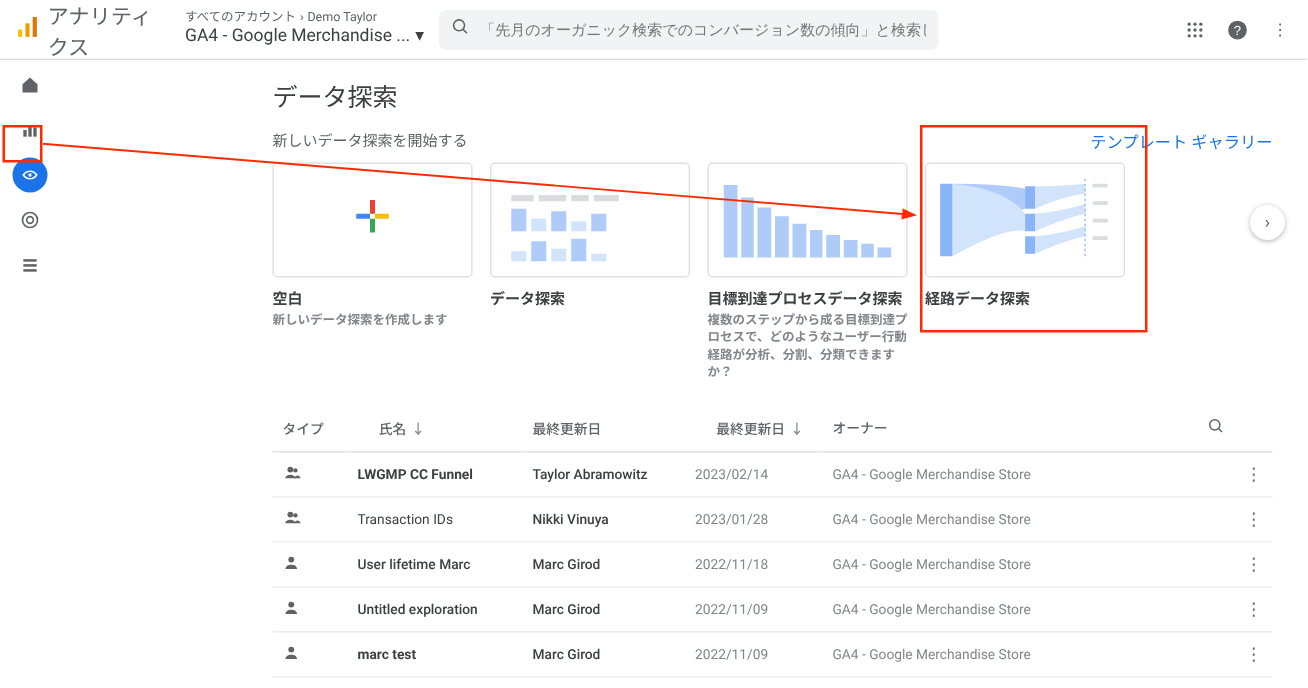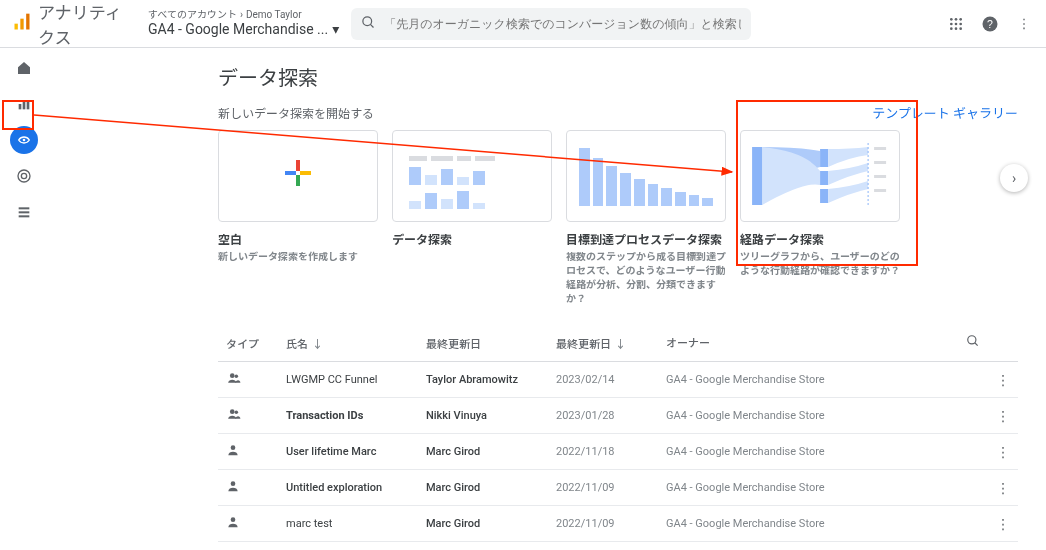--- a/index.html
+++ b/index.html
@@ -37,21 +37,21 @@
 .mini-row span { background: #aecbfa; display: block; }
 .funnel-bars { display: flex; gap: 3px; align-items: flex-end; height: 60px; width: 85%; }
 .funnel-bars span { background: #aecbfa; flex: 1; }
 .sankey { width: 90%; height: 70px; }
 .next-btn { position: absolute; right: -10px; top: 34px; width: 28px; height: 28px; border-radius: 50%; background: #fff; box-shadow: 0 1px 4px rgba(0,0,0,.3); display: flex; align-items: center; justify-content: center; color: #5f6368; font-size: 14px; }
 .arrow-svg { position: absolute; pointer-events: none; }
 .tbl { width: 100%; border-collapse: collapse; }
 .tbl th { text-align: left; font-size: 11px; font-weight: 500; color: #5f6368; padding: 10px 8px; border-bottom: 1px solid #dadce0; }
 .tbl td { font-size: 11px; color: #3c4043; padding: 9px 8px; border-bottom: 1px solid #e8eaed; }
 .tbl td.dim, .tbl th .arr { color: #80868b; }
-.th-flex { display: flex; align-items: flex-start; gap: 4px; }
+.th-flex { display: flex; align-items: flex-start; gap: 4px; margin-left: 17px; }
 .type-icn { color: #5f6368; }
 .more-dots { color: #5f6368; font-size: 14px; letter-spacing: -1px; }
 .srch-icn { float: right; }
 </style>
 </head>
 <body>
 
 <div class="top-bar">
   <div class="logo-block">
     <span class="logo-icon">
@@ -229,21 +229,20 @@
             <path d="M78 30 Q100 28 118 22 L118 30 Q100 34 78 44 Z" fill="#d2e3fc"></path>
             <path d="M78 48 Q100 46 118 40 L118 48 Q100 52 78 62 Z" fill="#d2e3fc"></path>
             <line x1="118" y1="2" x2="118" y2="66" stroke="#8ab4f8" stroke-dasharray="2 2"></line>
             <rect x="124" y="6" width="12" height="3" fill="#dadce0"></rect>
               <rect x="124" y="20" width="12" height="3" fill="#dadce0"></rect>
               <rect x="124" y="34" width="12" height="3" fill="#dadce0"></rect>
               <rect x="124" y="48" width="12" height="3" fill="#dadce0"></rect>
           </svg>
         </div>
         <div class="card-title">経路データ探索</div>
-        <div class="card-desc">ツリーグラフから、ユーザーのどのような行動経路が確認できますか？</div>
       </div>
 
       <div class="next-btn">
         <span>›</span>
       </div>
     </div>
 
     <table class="tbl">
       <thead>
         <tr>
@@ -271,34 +270,34 @@
         </tr>
       </thead>
       <tbody id="tbody">
           <tr>
             <td class="type-icn"><svg width="16" height="14" viewBox="0 0 24 24" fill="#5f6368">
                 <circle cx="9" cy="8" r="4"></circle>
                 <circle cx="16" cy="9" r="3"></circle>
                 <path d="M2 20c0-3 4-5 7-5s7 2 7 5"></path>
                 <path d="M14 20c0-2 3-4 5-4s4 2 4 4"></path>
               </svg></td>
-            <td><b style="font-weight:400">LWGMP CC Funnel</b></td>
+            <td><b style="font-weight:700">LWGMP CC Funnel</b></td>
             <td><b style="font-weight:500">Taylor Abramowitz</b></td>
             <td class="dim">2023/02/14</td>
             <td class="dim">GA4 - Google Merchandise Store</td>
             <td><span class="more-dots">⋮</span></td>
           </tr>
           <tr>
             <td class="type-icn"><svg width="16" height="14" viewBox="0 0 24 24" fill="#5f6368">
                 <circle cx="9" cy="8" r="4"></circle>
                 <circle cx="16" cy="9" r="3"></circle>
                 <path d="M2 20c0-3 4-5 7-5s7 2 7 5"></path>
                 <path d="M14 20c0-2 3-4 5-4s4 2 4 4"></path>
               </svg></td>
-            <td><b style="font-weight:700">Transaction IDs</b></td>
+            <td><b style="font-weight:400">Transaction IDs</b></td>
             <td><b style="font-weight:500">Nikki Vinuya</b></td>
             <td class="dim">2023/01/28</td>
             <td class="dim">GA4 - Google Merchandise Store</td>
             <td><span class="more-dots">⋮</span></td>
           </tr>
           <tr>
             <td class="type-icn"><svg width="14" height="14" viewBox="0 0 24 24" fill="#5f6368">
                 <circle cx="12" cy="8" r="4"></circle>
                 <path d="M4 21c0-4 4-6 8-6s8 2 8 6"></path>
               </svg></td>
@@ -317,21 +316,21 @@
             <td><b style="font-weight:500">Marc Girod</b></td>
             <td class="dim">2022/11/09</td>
             <td class="dim">GA4 - Google Merchandise Store</td>
             <td><span class="more-dots">⋮</span></td>
           </tr>
           <tr>
             <td class="type-icn"><svg width="14" height="14" viewBox="0 0 24 24" fill="#5f6368">
                 <circle cx="12" cy="8" r="4"></circle>
                 <path d="M4 21c0-4 4-6 8-6s8 2 8 6"></path>
               </svg></td>
-            <td><b style="font-weight:400">marc test</b></td>
+            <td><b style="font-weight:700">marc test</b></td>
             <td><b style="font-weight:500">Marc Girod</b></td>
             <td class="dim">2022/11/09</td>
             <td class="dim">GA4 - Google Merchandise Store</td>
             <td><span class="more-dots">⋮</span></td>
           </tr>
           <tr>
             <td class="type-icn"><svg width="14" height="14" viewBox="0 0 24 24" fill="#5f6368">
                 <circle cx="12" cy="8" r="4"></circle>
                 <path d="M4 21c0-4 4-6 8-6s8 2 8 6"></path>
               </svg></td>

